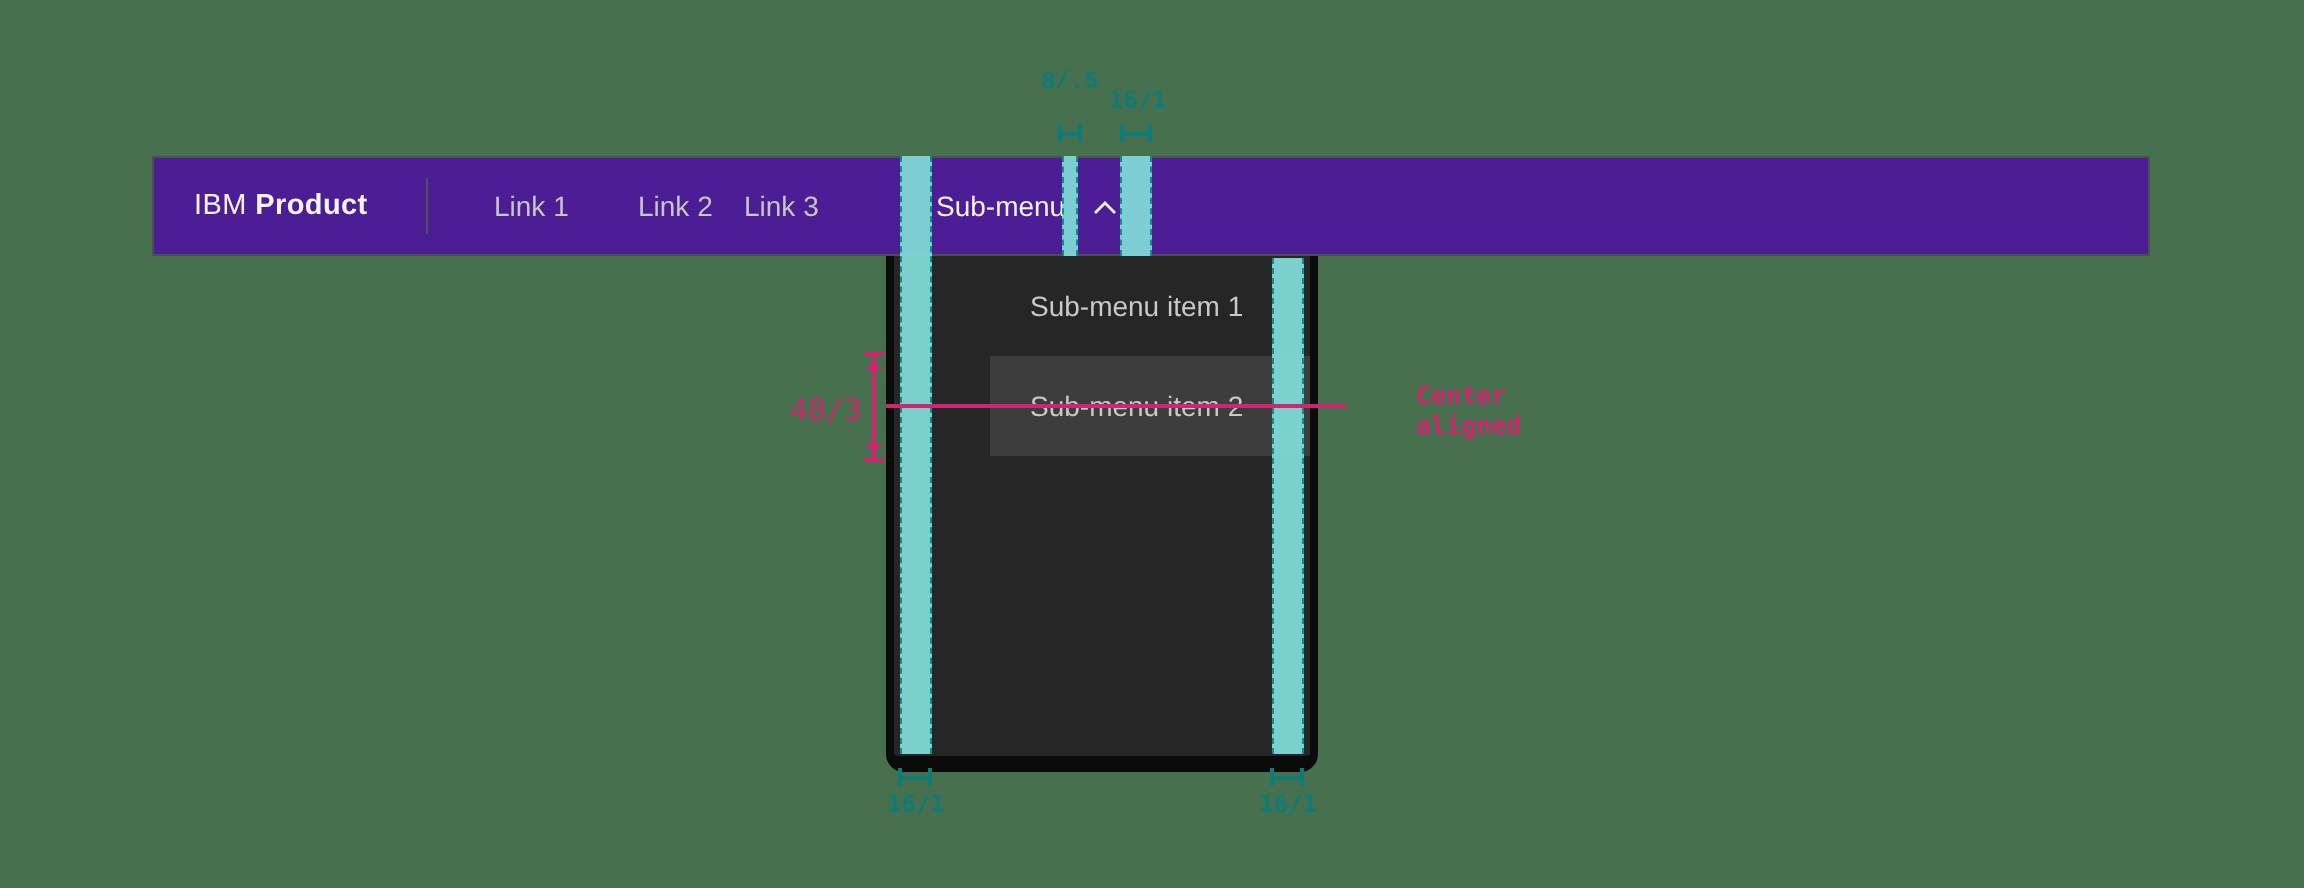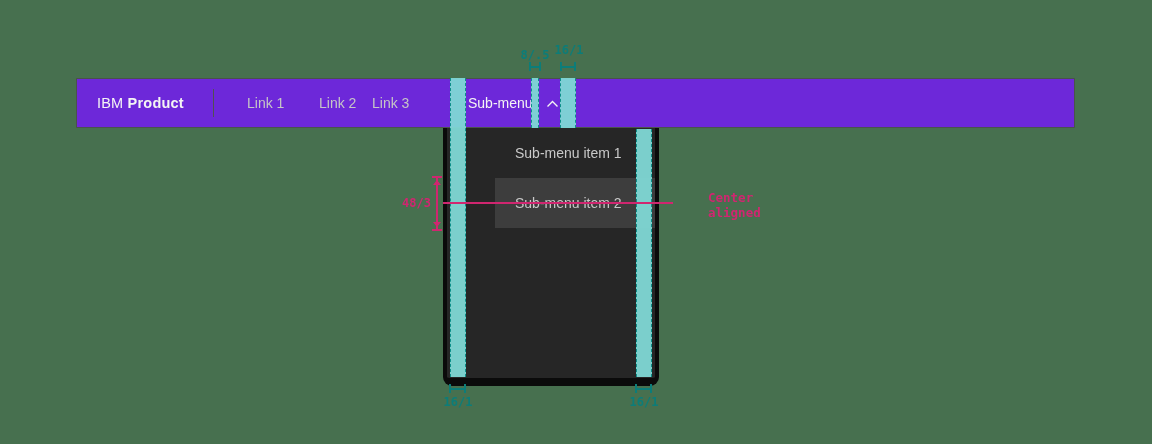--- a/index.html
+++ b/index.html
@@ -7,21 +7,21 @@
   body {
     position: relative;
     background: #47704f;
     font-family: "Liberation Sans", "DejaVu Sans", sans-serif;
   }
   .abs { position: absolute; }
 
   
   .header {
     left: 76px; top: 78px; width: 999px; height: 50px;
-    background: #6d28d9;
+    background: #4c1d95;
     border: 1px solid #4a534b;
     z-index: 2;
   }
   .brand {
     position: absolute; left: 20px; top: 0; height: 100%;
     display: flex; align-items: center;
     color: #f4f4f4; font-size: 14.5px; letter-spacing: 0.2px;
     white-space: pre;
   }
   .brand .bold { font-weight: 700; }
@@ -88,38 +88,38 @@
   }
   .hbracket { position: absolute; height: 9px; z-index: 4;
     border-left: 2px solid #0c7d79; border-right: 2px solid #0c7d79; }
   .hbracket .bar { position: absolute; left: 0; right: 0; top: 3.5px; height: 2px; background: #0c7d79; }
 
   .br-top-8  { left: 529px; top: 62px;  width: 12px; }
   .br-top-16 { left: 560px; top: 62px;  width: 16px; }
   .br-bot-l  { left: 449px; top: 384px; width: 17px; }
   .br-bot-r  { left: 635px; top: 384px; width: 17px; }
 
-  .lbl-top-8  { left: 513px; top: 48px; width: 44px; }
+  .lbl-top-8  { left: 513px; top: 34px; width: 44px; font-family: Liberation Mono, monospace; }
   .lbl-top-16 { left: 547px; top: 43px; width: 44px; }
   .lbl-bot-l  { left: 436px; top: 395px; width: 44px; }
   .lbl-bot-r  { left: 622px; top: 395px; width: 44px; }
 
   
   .magenta { color: #d02670; }
   .dim-vline { left: 436px; top: 177px; width: 2px; height: 53px; background: #d02670; z-index: 5; }
   .dim-cap { width: 10px; height: 2px; background: #d02670; z-index: 5; }
   .cap-top { left: 432px; top: 176px; }
   .cap-bot { left: 432px; top: 229px; }
   .dim-arrow { width: 0; height: 0; z-index: 5;
     border-left: 4px solid transparent; border-right: 4px solid transparent; }
   .arrow-up   { left: 433px; top: 180px; border-bottom: 5px solid #d02670; }
   .arrow-down { left: 433px; top: 222px; border-top: 5px solid #d02670; }
   .lbl-48 {
     left: 385px; top: 196px; width: 46px; text-align: right; z-index: 5;
-    font-family: "DejaVu Sans Mono", monospace; font-weight: 700; font-size: 12px;
+    font-family: "DejaVu Sans Mono", monospace; font-weight: 400; font-size: 15px;
   }
   .center-line { left: 443px; top: 202px; width: 230px; height: 2px; background: #d02670; z-index: 6; }
   .center-note {
     left: 678px; top: 190px; width: 80px; z-index: 6;
     font-family: "DejaVu Sans Mono", monospace; font-weight: 700;
     font-size: 12.5px; line-height: 15px; margin-left: 30px;
   }
 </style>
 </head>
 <body>

